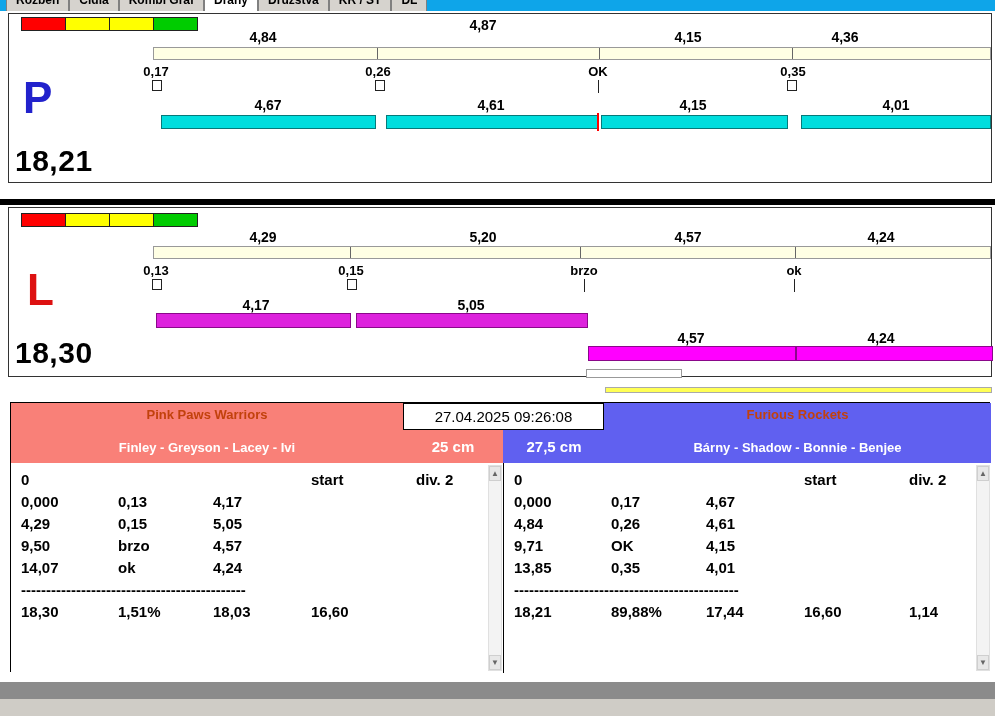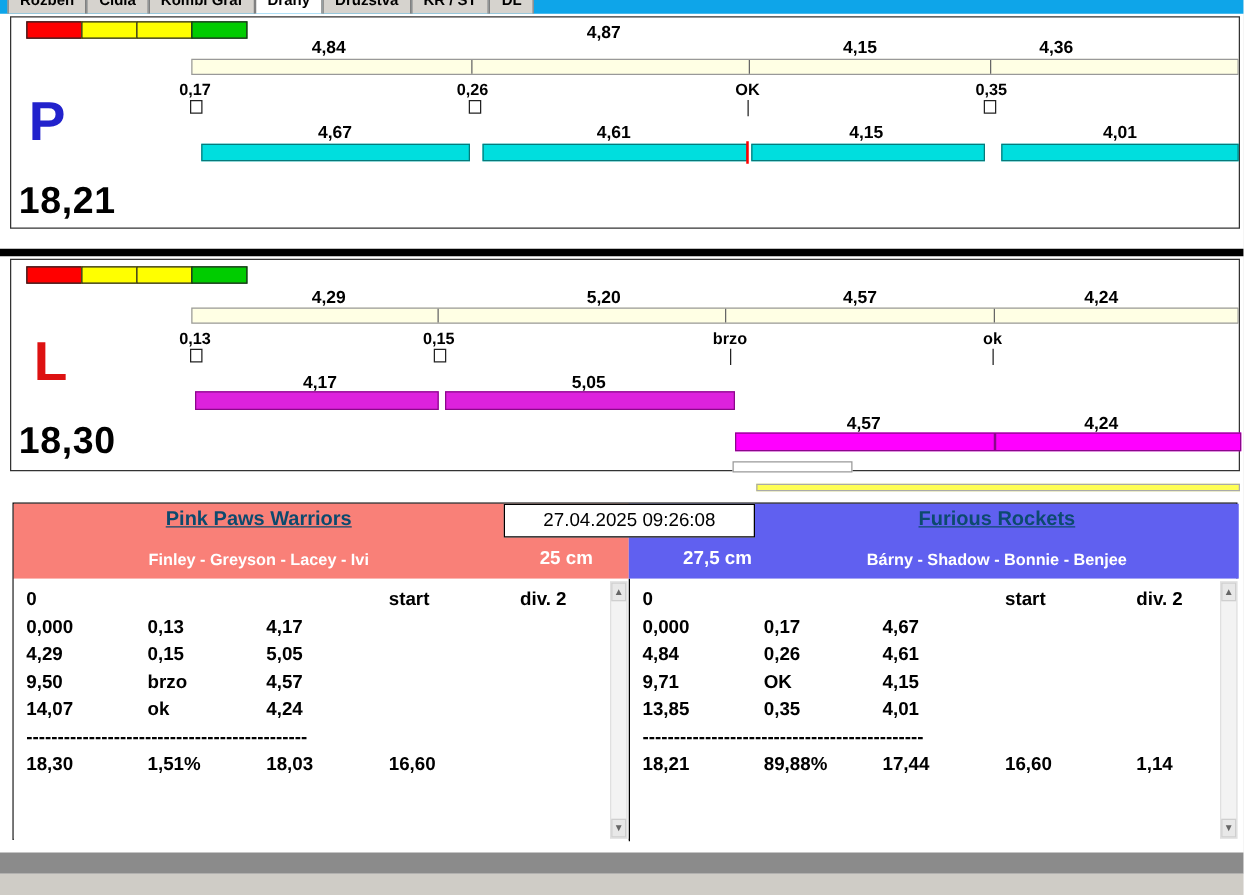--- a/index.html
+++ b/index.html
@@ -25,21 +25,21 @@
   .mtick { position:absolute; width:1px; height:13px; background:#222; }
   .bar  { position:absolute; height:14px; border:1px solid #067a7a; }
   .mbar { position:absolute; height:15px; border:1px solid #8a088a; }
   .lane-letter { position:absolute; font-size:44px; font-weight:bold; line-height:1; }
   .lane-total  { position:absolute; font-size:30px; font-weight:bold; color:#000; letter-spacing:0.5px; }
   .hsep { position:absolute; left:0; width:995px; height:6px; background:#000; }
 
   
   .scoreboard { position:absolute; left:10px; top:402px; width:980px; height:270px; border:1px solid #000; background:#fff; }
   .hdr { position:absolute; top:0; height:60px; }
-  .tname { position:absolute; font-size:16px; font-weight:bold; color:#0c4a6e; text-align:center;text-decoration:underline; }
+  .tname { position:absolute; font-size:13px; font-weight:bold; color:#c2410c; text-align:center; }
   .tmembers { position:absolute; font-size:13px; font-weight:bold; color:#fff; text-align:center; }
   .theight { position:absolute; font-size:15px; font-weight:bold; color:#fff; text-align:center; }
   .datetime { position:absolute; left:392px; top:0; width:201px; height:27px; background:#fff;
               border:1px solid #000; font-size:15px; line-height:25px; text-align:center; color:#000; }
   .tpanel { position:absolute; top:60px; height:210px; background:#fff; overflow:hidden; padding-top:6px; }
   .tpanel.rightp { border-left:1px solid #000; }
   .trow { display:flex; height:22px; line-height:22px; font-size:15px; font-weight:bold; color:#000;
           padding-left:10px; white-space:nowrap; }
   .c1{width:97px}.c2{width:95px}.c3{width:98px}.c4{width:105px}.c5{flex:1}
   .vscroll { position:absolute; right:1px; top:2px; width:14px; height:206px; background:#f3f3f3; border:1px solid #e0e0e0; }
@@ -158,21 +158,21 @@
     <div class="hdr" style="left: 0px; width: 492px; background: rgb(249, 128, 120);"></div>
     <div class="hdr" style="left: 492px; width: 488px; background: rgb(96, 96, 240);"></div>
 
     <div class="tname" style="left:0;top:4px;width:392px;">Pink Paws Warriors</div>
     <div class="tname" style="left:593px;top:4px;width:387px;">Furious Rockets</div>
 
     <div class="tmembers" style="left:0;top:37px;width:392px;">Finley - Greyson - Lacey - Ivi</div>
     <div class="tmembers" style="left:593px;top:37px;width:387px;">Bárny - Shadow - Bonnie - Benjee</div>
 
     <div class="theight" style="left:392px;top:35px;width:100px;">25 cm</div>
-    <div class="theight" style="left:493px;top:35px;width:100px;margin-left:20px;">27,5 cm</div>
+    <div class="theight" style="left:493px;top:35px;width:100px;">27,5 cm</div>
 
     <div class="datetime">27.04.2025 09:26:08</div>
 
     <div class="tpanel" style="left:0;width:492px;">
       <div class="trow">
         <span class="c1">0</span>
         <span class="c2"></span>
         <span class="c3"></span>
         <span class="c4">start</span>
         <span class="c5">div. 2</span>

